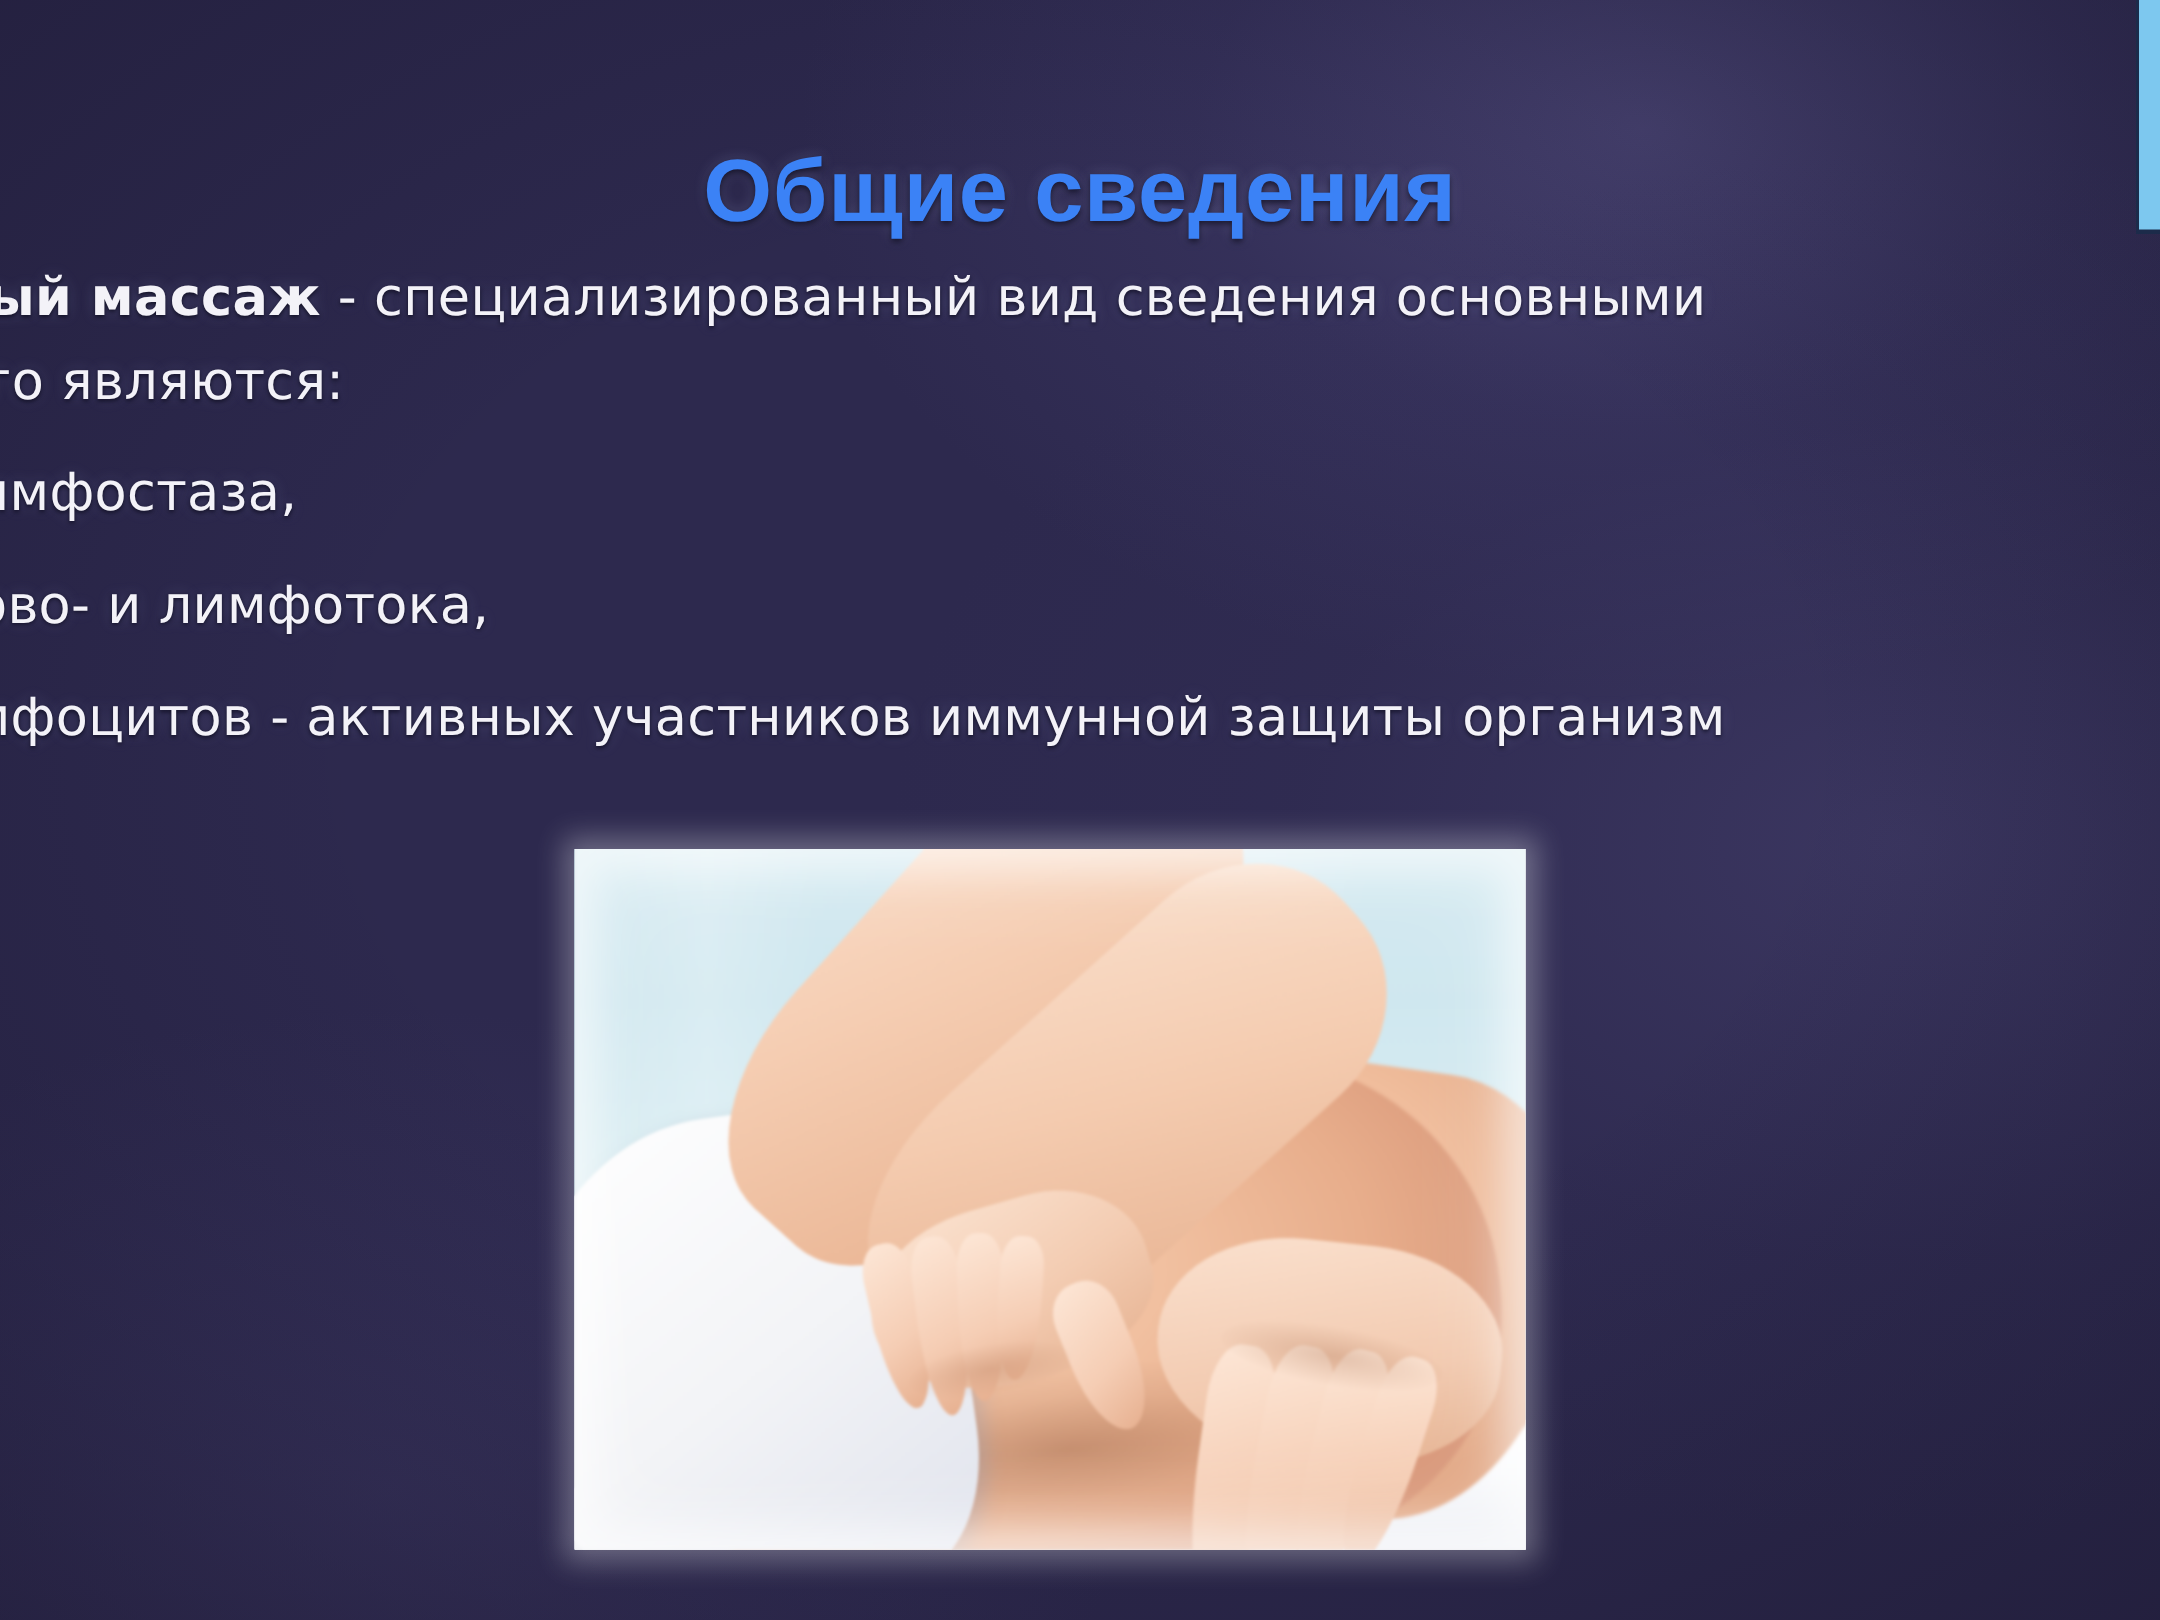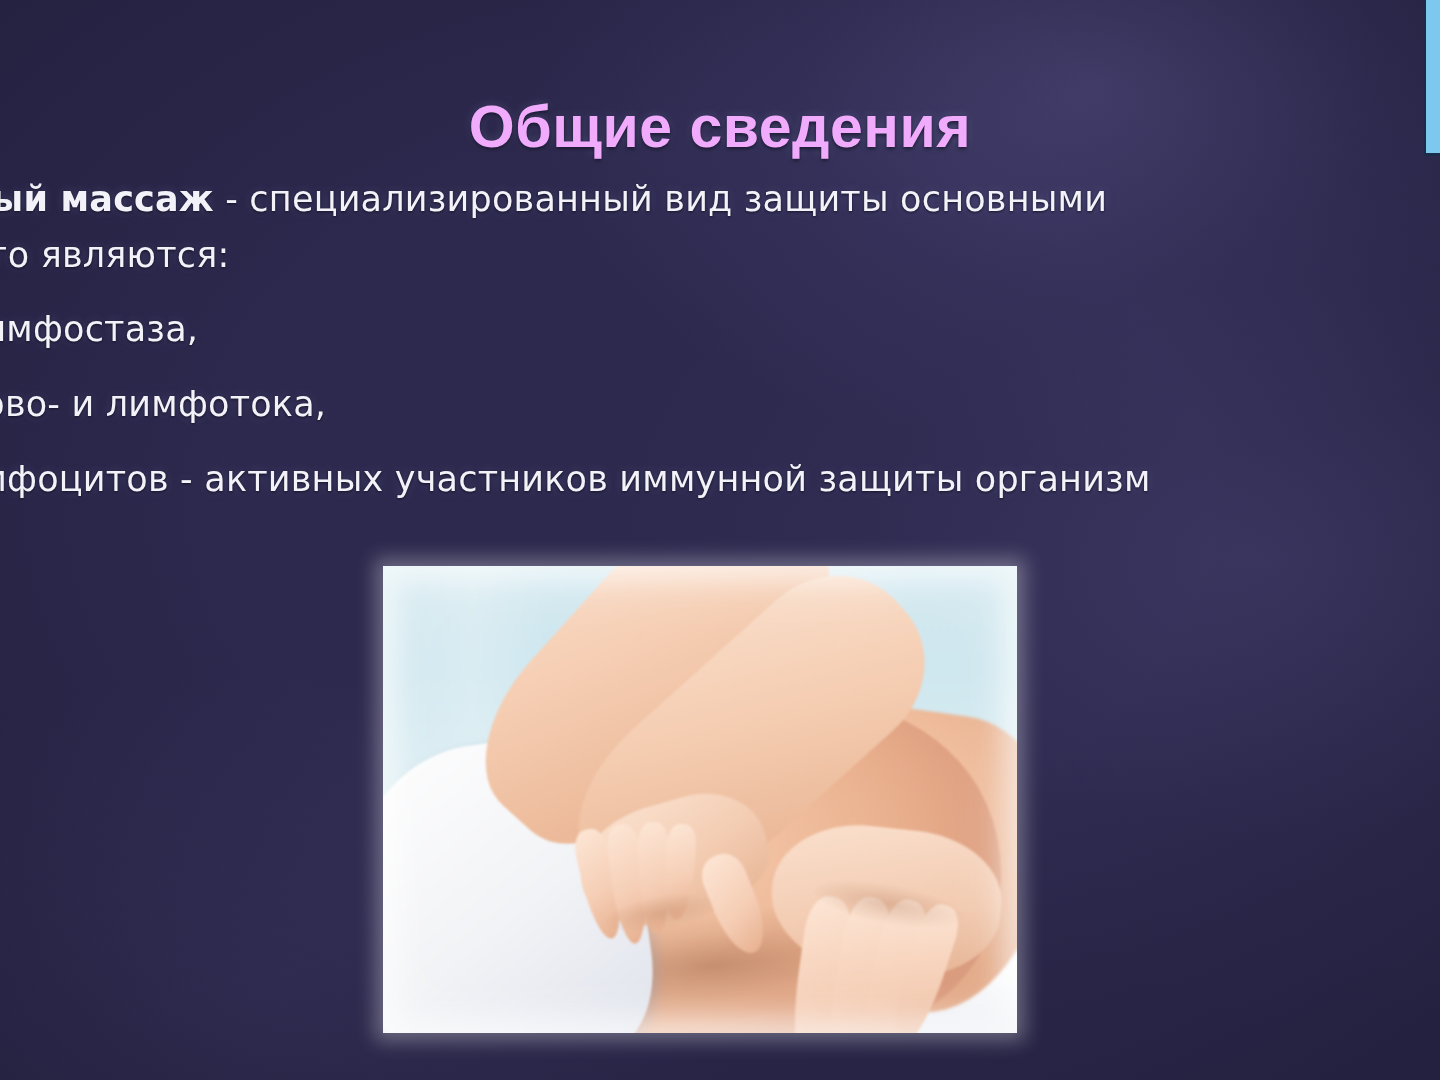--- a/index.html
+++ b/index.html
@@ -66,21 +66,21 @@
     box-sizing: border-box;
   }
 
   
   .title {
     position: absolute;
     left: 0;
     top: 58px;
     width: 1440px;
     text-align: center;
-    color: #f0abfc;
+    color: #3b82f6;
     font-family: "Liberation Sans", sans-serif;
     font-weight: bold;
     font-size: 59px;
     line-height: 1.0;
     letter-spacing: 0.5px;
     text-shadow: 0 2px 4px rgba(10, 8, 24, 0.75),
                  0 0 9px rgba(190, 200, 255, 0.22);
     white-space: nowrap;
   }
 
@@ -298,21 +298,21 @@
   <div class="bg-glow-c"></div>
   <div class="bg-vignette"></div>
 
   <div class="accent-tab"></div>
 
   <h1 class="title">Общие сведения</h1>
 
   <div class="body-block">
 
     <div class="body-line line-1">
-      <span class="lead">енажный массаж</span><span> - специализированный вид защиты основными</span>
+      <span class="lead">енажный массаж</span><span> - специализированный вид сведения основными</span>
     </div>
 
     <div class="body-line line-2">которого являются:</div>
 
     <div class="body-line line-3">ение лимфостаза,</div>
 
     <div class="body-line line-4">ция крово- и лимфотока,</div>
 
     <div class="body-line line-5">тка  лимфоцитов - активных участников иммунной защиты организм</div>
 

